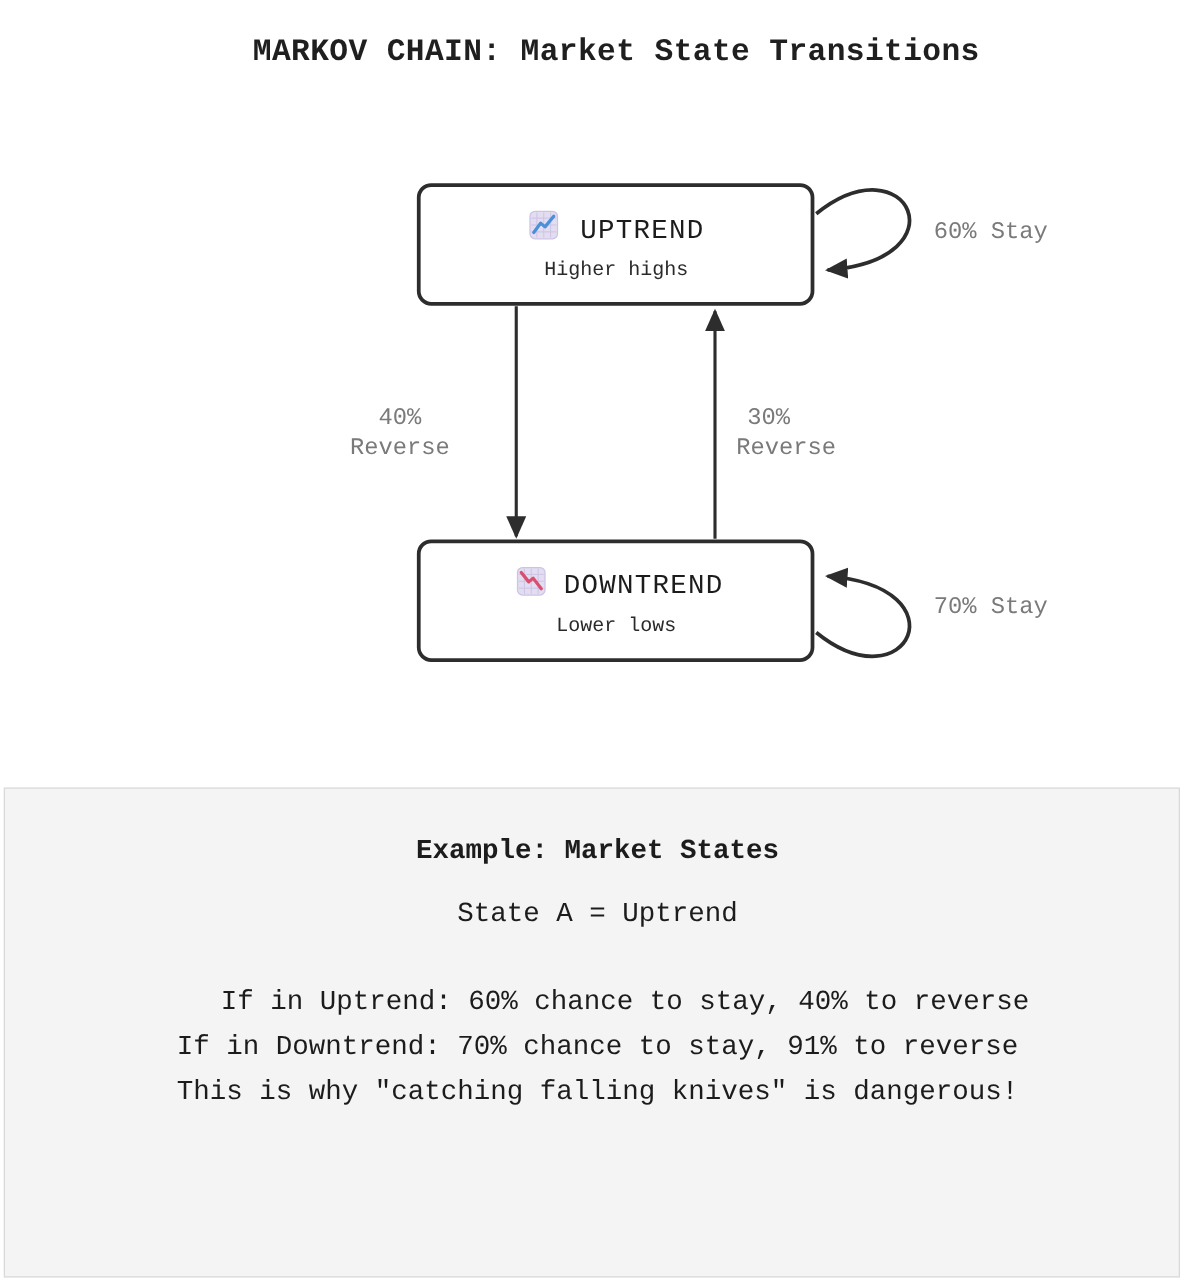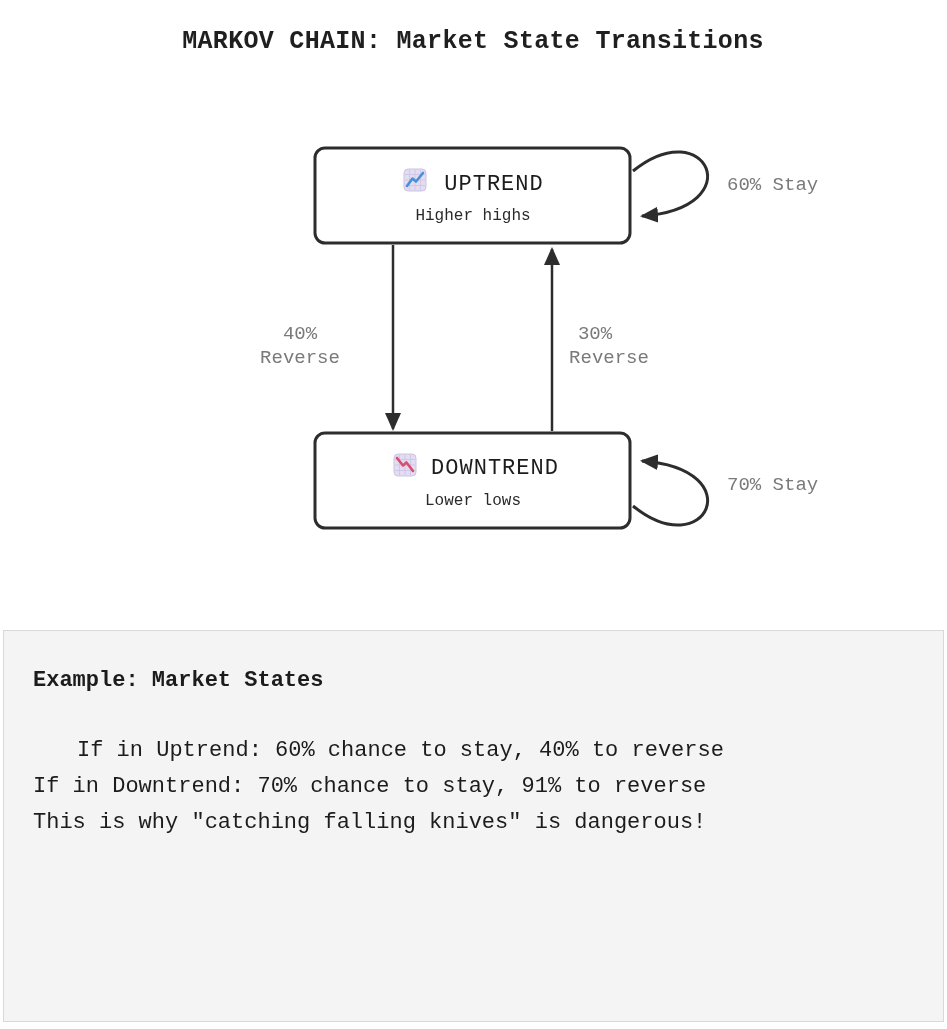--- a/index.html
+++ b/index.html
@@ -8,34 +8,36 @@
     background: #ffffff;
     width: 947px;
     height: 1029px;
     overflow: hidden;
     font-family: "Liberation Mono", "DejaVu Sans Mono", monospace;
   }
   .diagram-wrap {
     width: 761px;
     height: 630px;
     position: relative;
+    margin-left: 20px;
   }
   svg text {
     font-family: "Liberation Mono", "DejaVu Sans Mono", monospace;
   }
   .panel {
     margin: 0 3px;
     height: 392px;
     background: #f4f4f5;
     border: 1px solid #d9d9d9;
     box-sizing: border-box;
     padding: 32px 20px 0 29px;
     color: #1c1c1c;
     font-size: 22px;
     line-height: 36px;
+    text-align: center;
   }
   .panel p {
     margin: 0;
     white-space: pre;
   }
   .panel .gap-small { margin-top: 15px; }
   .panel .gap-large { margin-top: 34px; margin-left: 44px; }
   .panel strong { font-weight: bold; }
 </style>
 </head>
@@ -81,16 +83,17 @@
     <text x="595" y="339" text-anchor="middle" font-size="19" fill="#7a7a7a">30%</text>
     <text x="609" y="363" text-anchor="middle" font-size="19" fill="#7a7a7a">Reverse</text>
 
     <text x="727" y="190" font-size="19" fill="#7a7a7a">60% Stay</text>
     <text x="727" y="490" font-size="19" fill="#7a7a7a">70% Stay</text>
   </svg>
 </div>
 
 <div class="panel">
   <p><strong>Example: Market States</strong></p>
+  <p class="gap-small">State A = Uptrend</p>
   <p class="gap-large">If in Uptrend: 60% chance to stay, 40% to reverse</p>
   <p>If in Downtrend: 70% chance to stay, 91% to reverse</p>
   <p>This is why "catching falling knives" is dangerous!</p>
 </div>
 
 </body></html>

